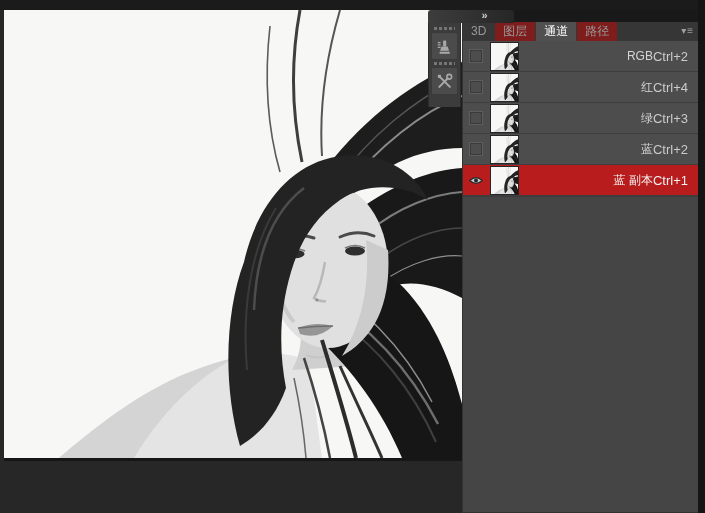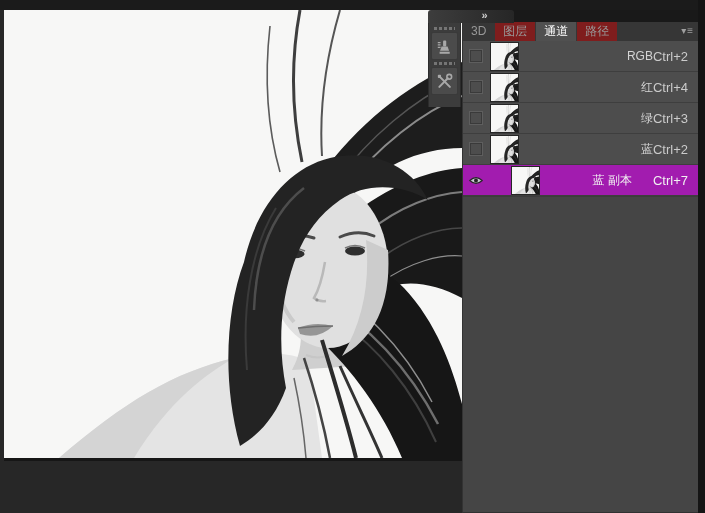--- a/index.html
+++ b/index.html
@@ -34,21 +34,21 @@
   .panel{position:absolute;left:462px;top:22px;width:236px;height:512px;background:#474747;z-index:3;
     display:flex;flex-direction:column;border-left:1px solid #333;}
   .tabbar{height:19px;background:#363636;display:flex;align-items:stretch;position:relative;flex:0 0 auto;}
   .tab{font-size:12px;line-height:19px;padding:0 8px;color:#989898;background:#7f1d1d;margin-right:1px;cursor:pointer;}
   .tab.first{background:transparent;}
   .tab.active{background:#505050;color:#ffffff;}
   .panel-menu{position:absolute;right:4px;top:2px;color:#9f9f9f;font-size:10px;line-height:14px;cursor:pointer;letter-spacing:1px;}
 
   .rows{flex:0 0 auto;text-align:right;}
   .row{height:31px;background:#4d4d4d;border-bottom:1px solid #3e3e3e;display:flex;align-items:center;cursor:pointer;}
-  .row.selected{background:#a21caf;gap:21px;}
+  .row.selected{background:#b91c1c;}
   .eye-well{width:14px;height:14px;margin-left:6px;border:1px solid #5e5e5e;box-shadow:inset 0 0 0 1px #3a3a3a;flex:0 0 auto;cursor:pointer;}
   .eye-slot{width:14px;height:14px;margin-left:6px;flex:0 0 auto;display:flex;align-items:center;justify-content:center;cursor:pointer;}
   .thumb{width:29px;height:29px;margin-left:7px;border:1px solid #262626;background:#fff;flex:0 0 auto;cursor:pointer;}
   .thumb svg{display:block;width:100%;height:100%;}
   .chan-name{font-size:12px;color:#d4d4d4;margin-left:10px;flex:1 1 auto;white-space:nowrap;}
   .row.selected .chan-name,.row.selected .chan-shortcut{color:#f1f1f1;}
   .chan-shortcut{font-size:13px;color:#cbcbcb;margin-right:10px;flex:0 0 auto;}
 
   .empty-area{flex:1 1 auto;background:#454545;border-top:1px solid #3c3c3c;}
 
@@ -238,21 +238,21 @@
           <svg width="16" height="11">
               <use href="#eye"></use>
             </svg>
         </div>
         <div class="thumb">
             <svg>
               <use href="#portrait"></use>
             </svg>
           </div>
         <div class="chan-name">蓝 副本</div>
-        <div class="chan-shortcut">Ctrl+7</div>
+        <div class="chan-shortcut">Ctrl+1</div>
       </div>
     </div>
 
     <div class="empty-area"></div>
 
     <div class="footer">
       <div class="footer-group">
         <div class="fbtn">
           <svg>
               <use href="#ic-load-sel"></use>

